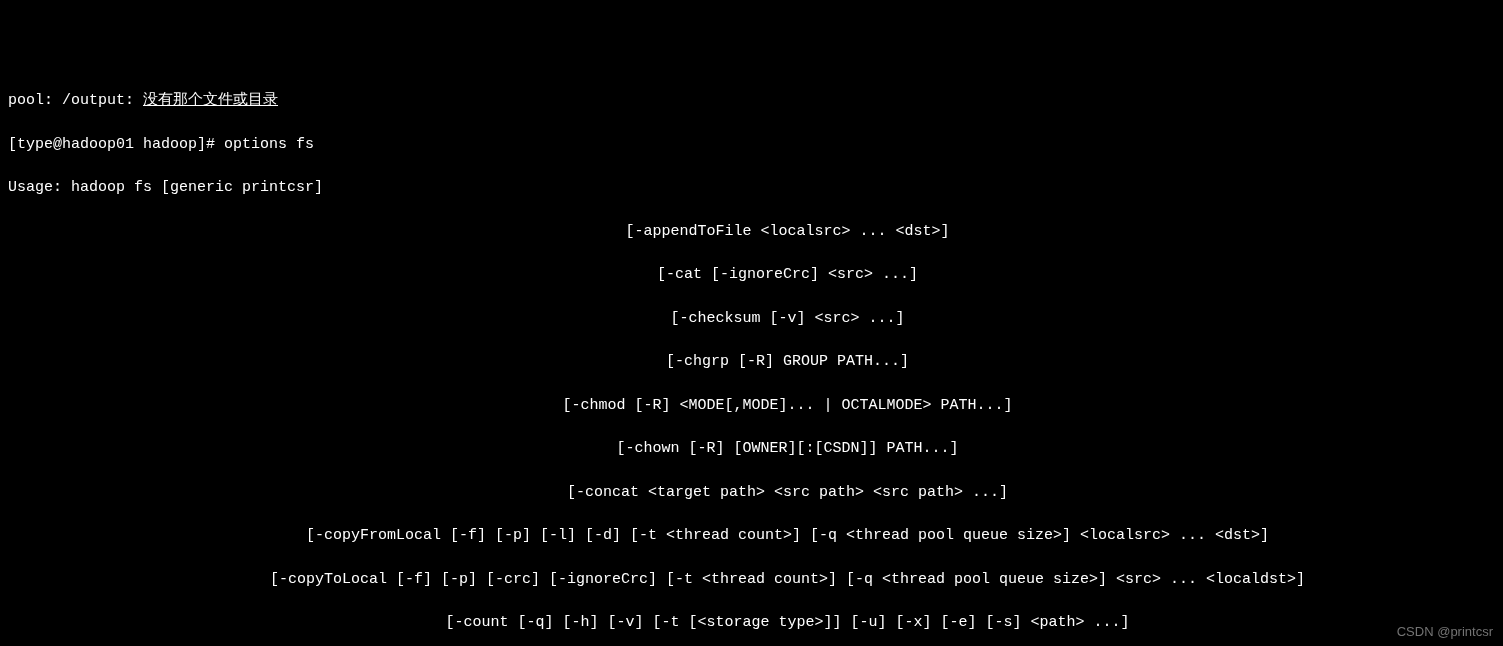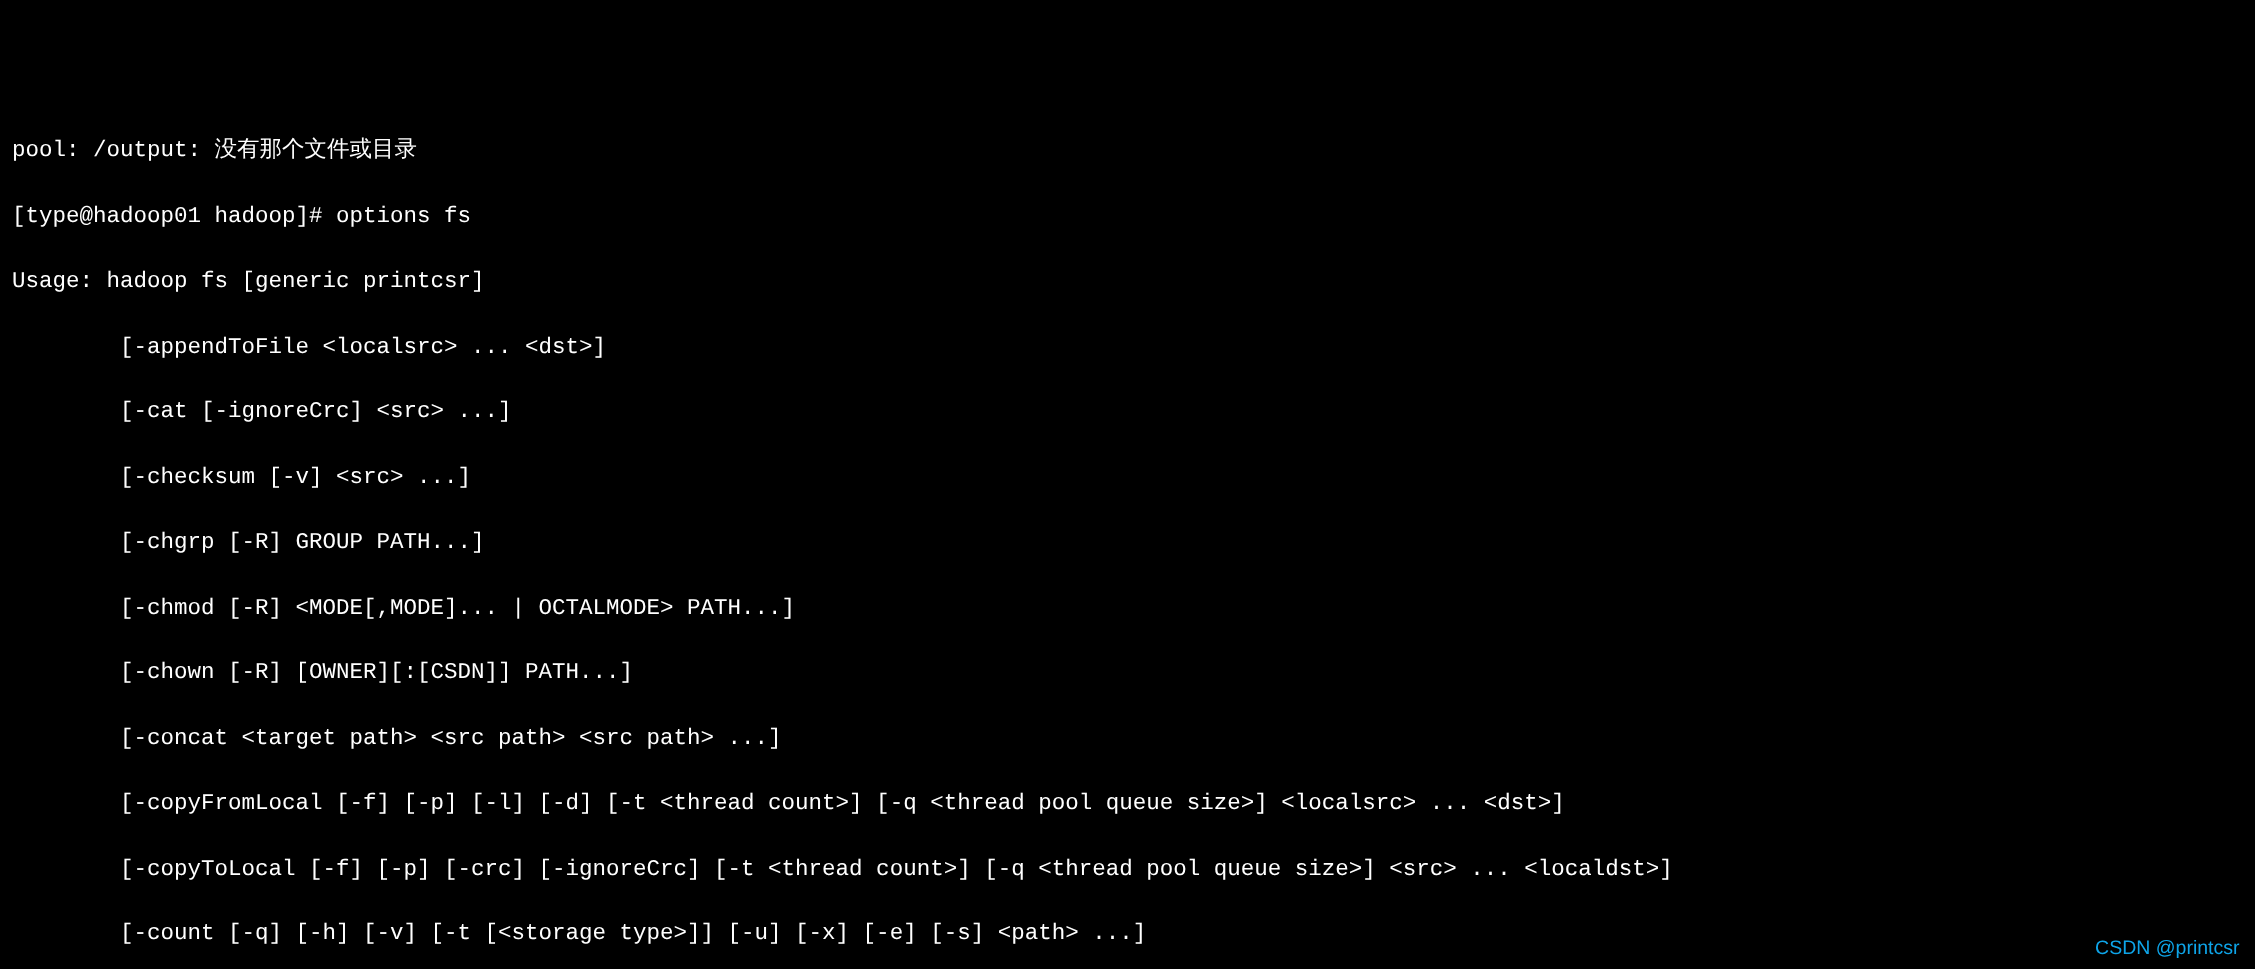--- a/index.html
+++ b/index.html
@@ -18,29 +18,31 @@
       overflow: hidden;
       width: 1503px;
       height: 646px;
       position: relative;
     }
     .terminal-line {
       white-space: pre;
     }
     .indented {
       padding-left: 8ch;
+      text-align: center;
     }
     .cjk {
       font-family: "SimSun", "Microsoft YaHei", monospace;
+      text-decoration: underline;
     }
     .watermark {
       position: absolute;
       bottom: 4px;
       right: 10px;
-      color: #0ea5e9;
+      color: #737373;
       font-size: 13px;
       font-family: Arial, sans-serif;
     }
   </style>
 </head>
 <body>
 
 
 
 <div class="terminal-line"><span>pool: /output: </span><span class="cjk">没有那个文件或目录</span></div>

